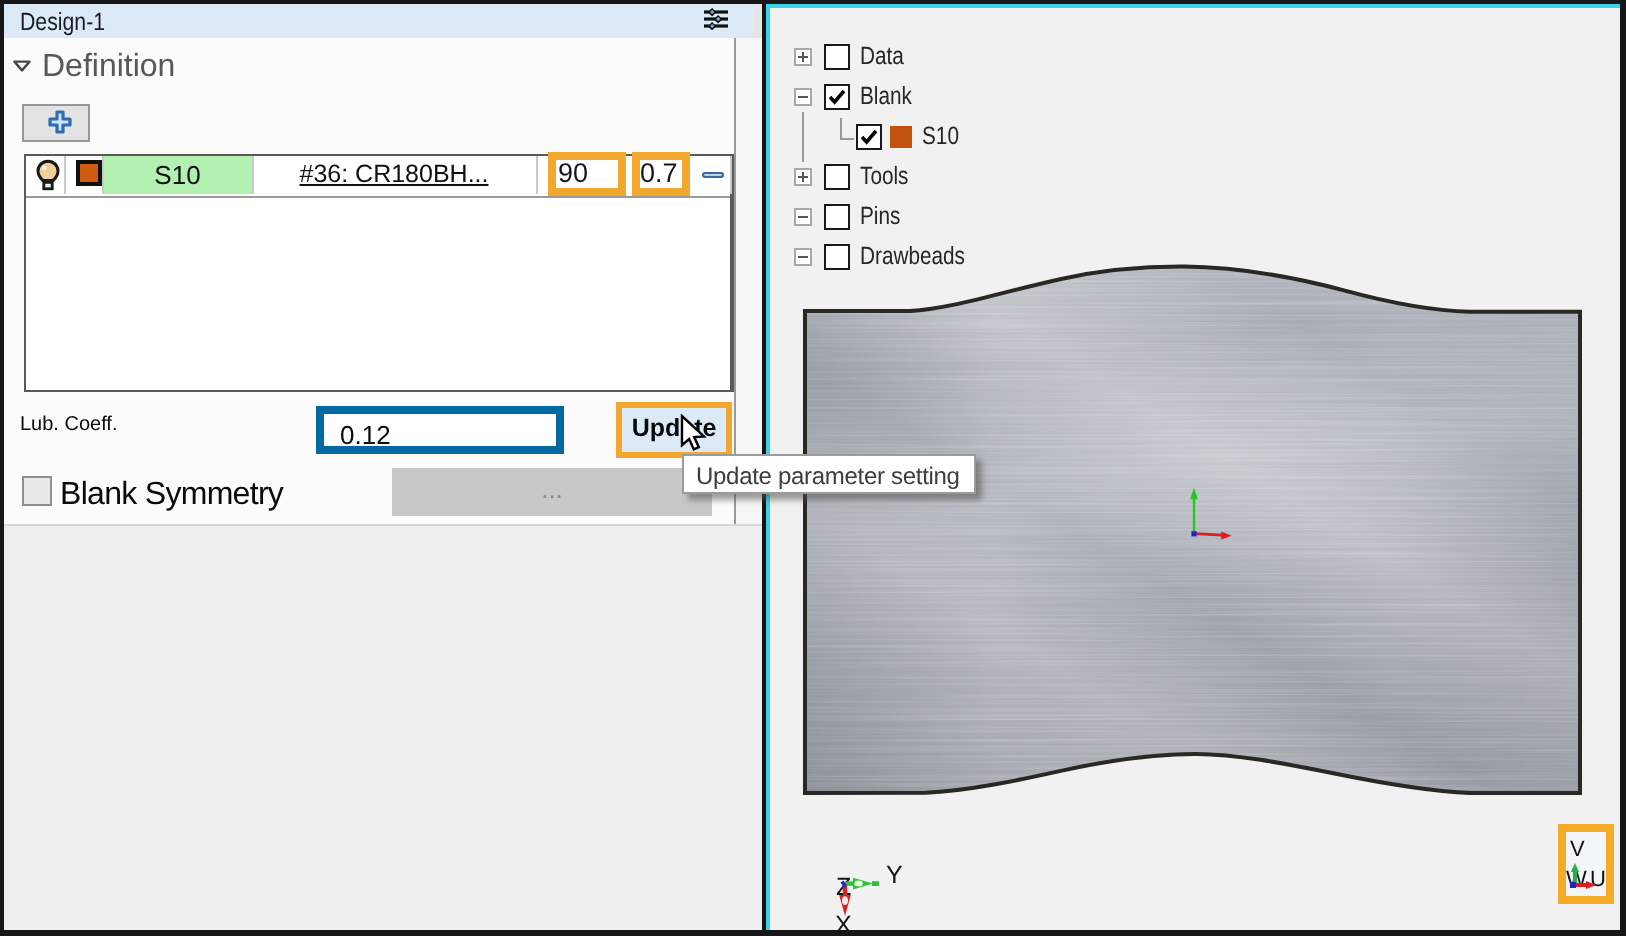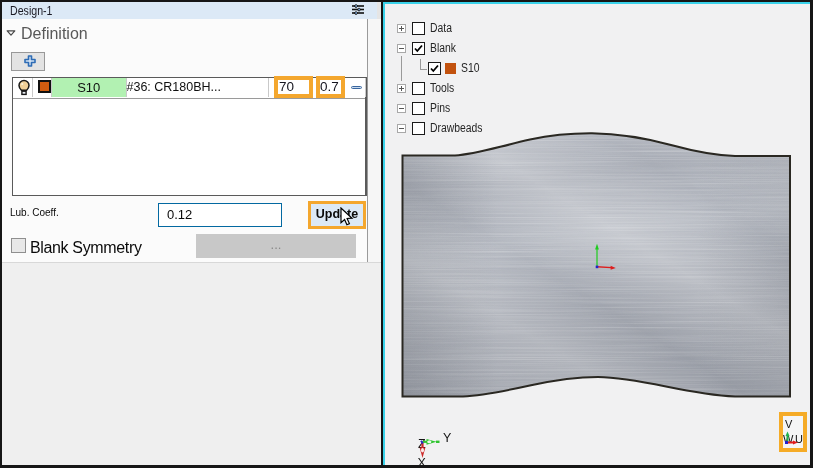--- a/index.html
+++ b/index.html
@@ -23,30 +23,30 @@
   #defrow{left:6px;top:25px;width:200px;height:16px;color:#585858;font-size:16px;}
   #plusbtn{left:11px;top:52px;width:34px;height:19px;background:#e3e3e3;border:1px solid #989898;box-sizing:border-box;}
 
   
   #tbl{left:12px;top:77px;width:355px;height:119px;background:#fff;border:1px solid #5a5a5a;border-right-width:2px;box-sizing:border-box;}
   .cell{position:absolute;top:0;height:19px;box-sizing:border-box;border-right:1px solid #c9c9c9;font-size:13px;color:#101010;}
   #row1{position:absolute;left:0;top:0;width:352px;height:19.5px;border-bottom:1px solid #9a9a9a;}
   #c1{left:0;width:19.5px;}
   #c2{left:19.5px;width:19.5px;}
   #c3{left:39px;width:74.5px;background:#b2f1b2;text-align:center;line-height:19px;}
-  #c4{left:113.5px;width:142px;line-height:19px;font-size:12.5px;}
+  #c4{left:113.5px;width:142px;text-align:center;line-height:19px;font-size:12.5px;text-decoration:underline;}
   #c7{left:255.5px;width:97px;border-right:1px solid #c9c9c9;}
   #minusbar{position:absolute;left:82px;top:7.5px;width:9px;height:1.8px;background:linear-gradient(180deg,#b6cde8,#cdddee 45%,#9cbbdf);border:1.6px solid #39669f;border-radius:2px;box-sizing:content-box;}
   #obox1{left:273.5px;top:75.5px;width:39px;height:22.5px;border:4px solid #f4a72e;background:#fff;box-sizing:border-box;z-index:6;font-size:13.5px;color:#15151f;line-height:14px;padding-left:1.5px;}
   #obox2{left:315.5px;top:75.5px;width:29px;height:22.5px;border:4px solid #f4a72e;background:#fff;box-sizing:border-box;z-index:6;font-size:13.5px;color:#15151f;line-height:14px;padding-left:0.5px;}
   #sq1{position:absolute;left:5.5px;top:2px;width:13px;height:13px;background:#d05c10;border:2px solid #101010;box-sizing:border-box;}
 
   
   #lublabel{left:10px;top:207px;font-size:10px;color:#0a0a0a;}
-  #lubinput{left:158px;top:203px;width:124px;height:24px;background:#fff;border:1px solid #0369a1;box-sizing:border-box;font-size:13px;color:#0a0a0a;line-height:22px;padding-left:8px;}
+  #lubinput{left:158px;top:203px;width:124px;height:24px;background:#fff;border:4px solid #0369a1;box-sizing:border-box;font-size:13px;color:#0a0a0a;line-height:22px;padding-left:8px;}
   #updbtn{left:308px;top:201px;width:58px;height:28px;background:#dce9f6;border:3px solid #f4a72e;box-sizing:border-box;text-align:center;font-size:12.5px;font-weight:bold;color:#0a0a0a;line-height:21px;}
 
   
   #bscheck{left:11px;top:238px;width:15px;height:15px;background:#e8e8e8;border:1px solid #8f8f8f;box-sizing:border-box;}
   #bslabel{left:30px;top:239px;font-size:16px;letter-spacing:-0.35px;color:#0a0a0a;}
   #dotsbtn{left:196px;top:234px;width:160px;height:24px;background:#c8c8c8;text-align:center;font-size:13px;color:#8a8a8a;line-height:22px;}
 
   
   #viewport{left:381px;top:2px;width:429px;height:463px;background:#f1f1f2;border-left:2px solid #141414;box-sizing:border-box;}
   #cyan-l{left:383px;top:2px;width:2px;height:463px;background:#3ad2ea;z-index:5;}
@@ -108,21 +108,21 @@
       <div class="cell" id="c2">
           <div id="sq1"></div>
         </div>
       <div class="cell" id="c3">S10</div>
       <div class="cell" id="c4">#36: CR180BH...</div>
       <div class="cell" id="c7">
           <div id="minusbar"></div>
         </div>
     </div>
   </div>
-  <div class="abs" id="obox1">70</div>
+  <div class="abs" id="obox1">90</div>
   <div class="abs" id="obox2">0.7</div>
 
   <div class="abs" id="lublabel">Lub. Coeff.</div>
   <div class="abs" id="lubinput">0.12</div>
   <div class="abs" id="updbtn">Update</div>
   <div class="abs" id="bscheck"></div>
   <div class="abs" id="bslabel">Blank Symmetry</div>
   <div class="abs" id="dotsbtn">...</div>
 
   <div class="abs" id="viewport"></div>
@@ -243,20 +243,23 @@
     <text x="6" y="16" font-size="11" fill="#111" font-family="Liberation Sans">V</text>
     <text x="4" y="31" font-size="11" fill="#111" font-family="Liberation Sans">W</text>
     <text x="16" y="31" font-size="11" fill="#111" font-family="Liberation Sans">U</text>
     <line x1="8.5" y1="30" x2="8.5" y2="23" stroke="#22b14c" stroke-width="2"></line>
     <path d="M8.5 19.5 L6.5 24 L10.5 24 Z" fill="#22b14c"></path>
     <line x1="9" y1="30.5" x2="15" y2="30.5" stroke="#e01b1b" stroke-width="2"></line>
     <path d="M19 30.5 L14 28.5 L14 32.5 Z" fill="#e01b1b"></path>
     <rect x="6" y="29" width="3" height="3" fill="#2222cc"></rect>
   </svg>
 
+  <div class="abs" id="tooltip">
+      <span>Update parameter setting</span>
+    </div>
   <svg class="abs" id="cursor" width="14" height="20" viewBox="0 0 14 20">
     <path d="M1 1 L1 15.6 L4.6 12.5 L6.9 17.7 L9.4 16.6 L7.1 11.5 L12 11.2 Z" fill="#fff" stroke="#000" stroke-width="1.2"></path>
   </svg>
 
   <div class="abs" id="b-top"></div>
   <div class="abs" id="b-left"></div>
   <div class="abs" id="b-bottom"></div>
   <div class="abs" id="b-right"></div>
 </div>
 

